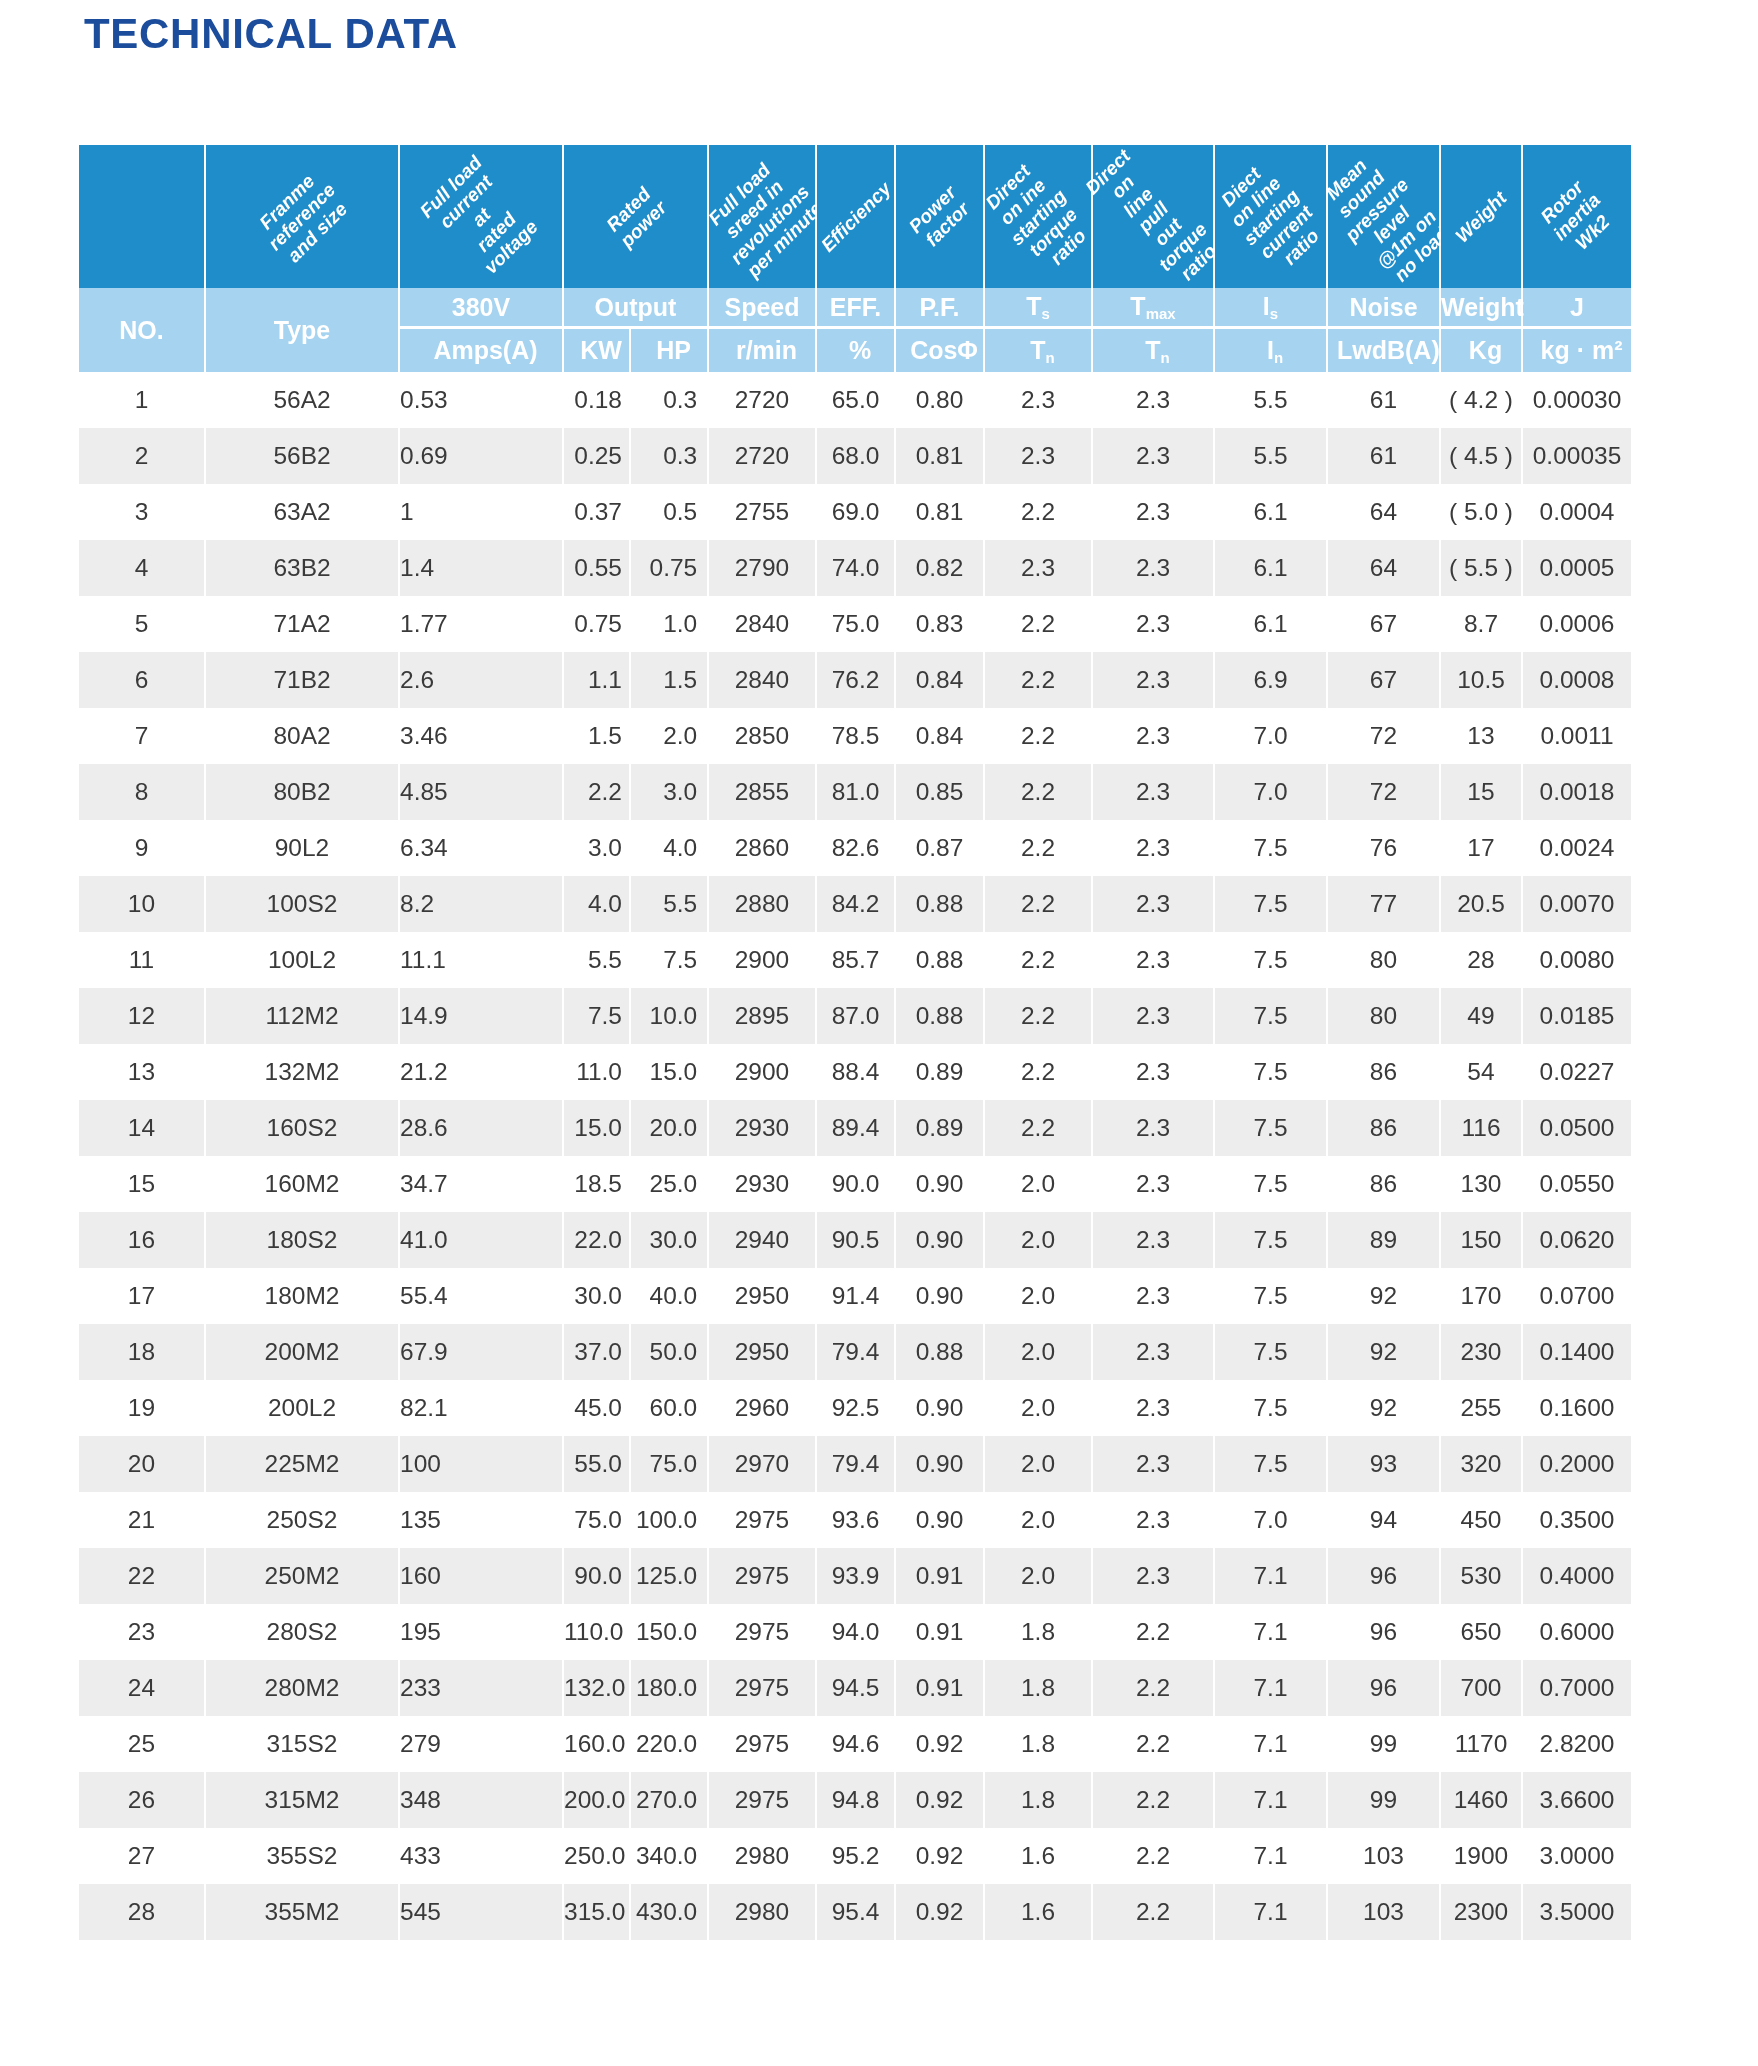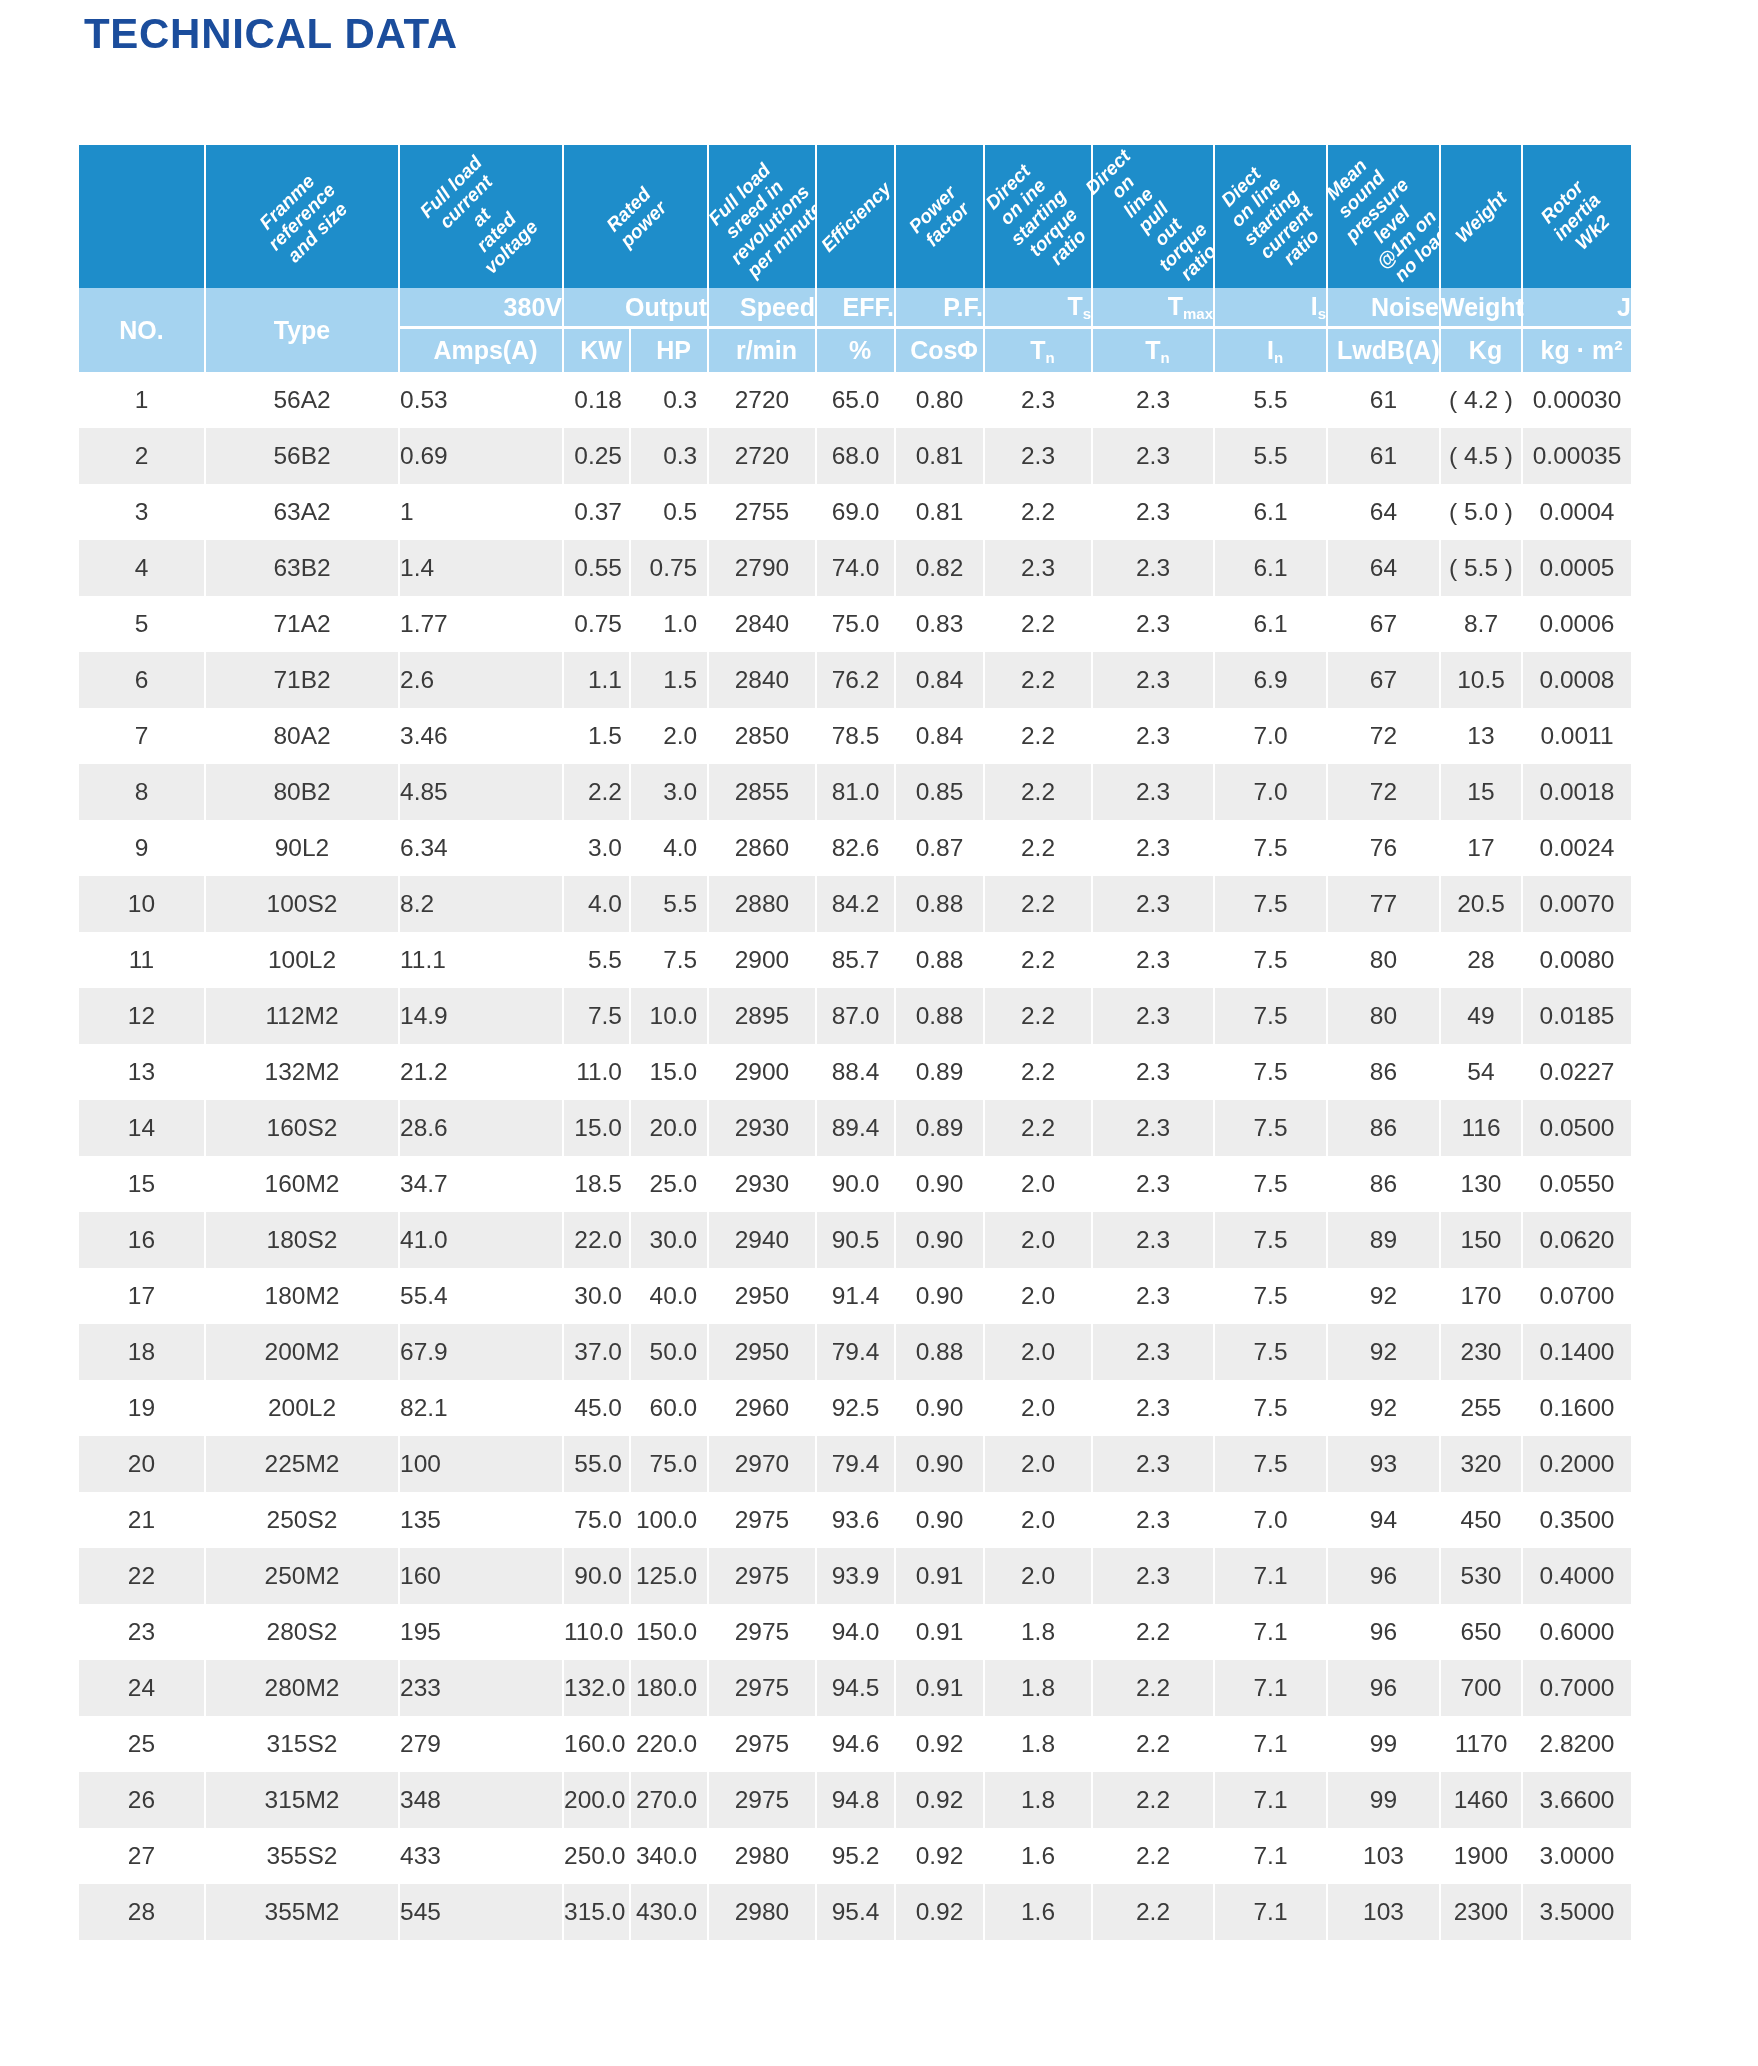--- a/index.html
+++ b/index.html
@@ -60,21 +60,21 @@
   }
   
   tr.subtop th, tr.subbot th{
     background:var(--subhead-blue);
     color:var(--header-text);
     font-weight:bold;font-size:25px;
     text-align:center;vertical-align:middle;
   }
   tr.subtop th{height:41px;}
   tr.subbot th{height:43px;padding-left:9px;}
-  tr.subtop th.u{border-bottom:3.5px solid #ffffff;text-align:right;}
+  tr.subtop th.u{border-bottom:3.5px solid #ffffff;}
   .ss{font-size:0.6em;vertical-align:-0.25em;}
   
   tbody td{
     height:56px;
     font-size:24.5px;color:var(--data-text);
     text-align:center;vertical-align:middle;
   }
   tbody tr:nth-child(even) td{background:var(--row-alt);}
   td.col-amps{text-align:left;padding-right:24px;}
   td.col-kw{text-align:right;padding-right:7px;}

